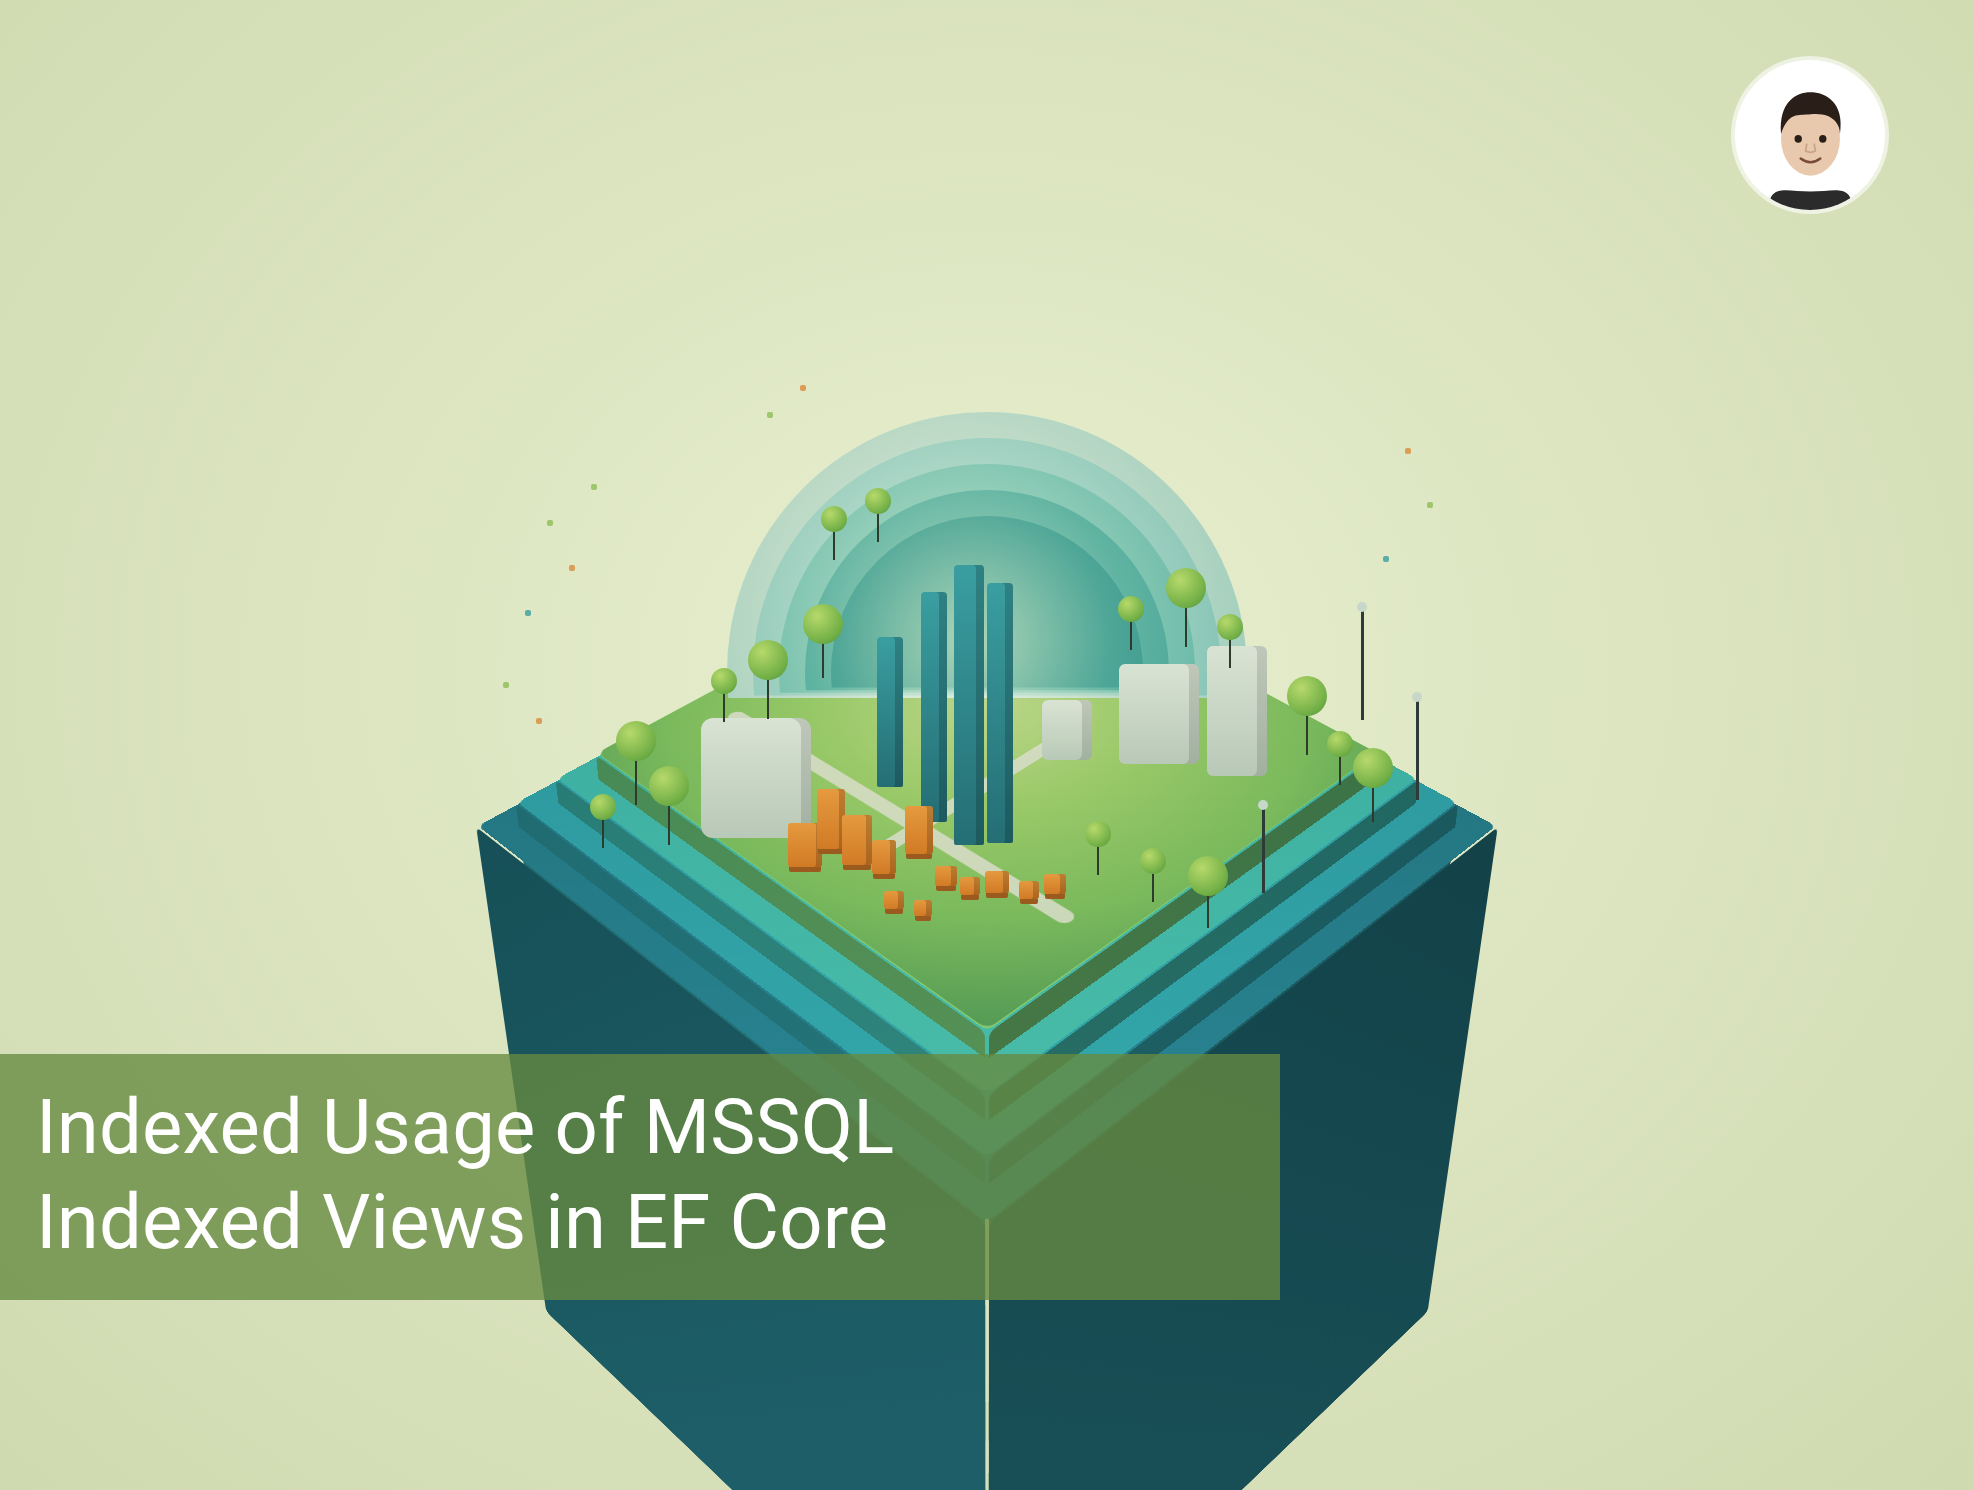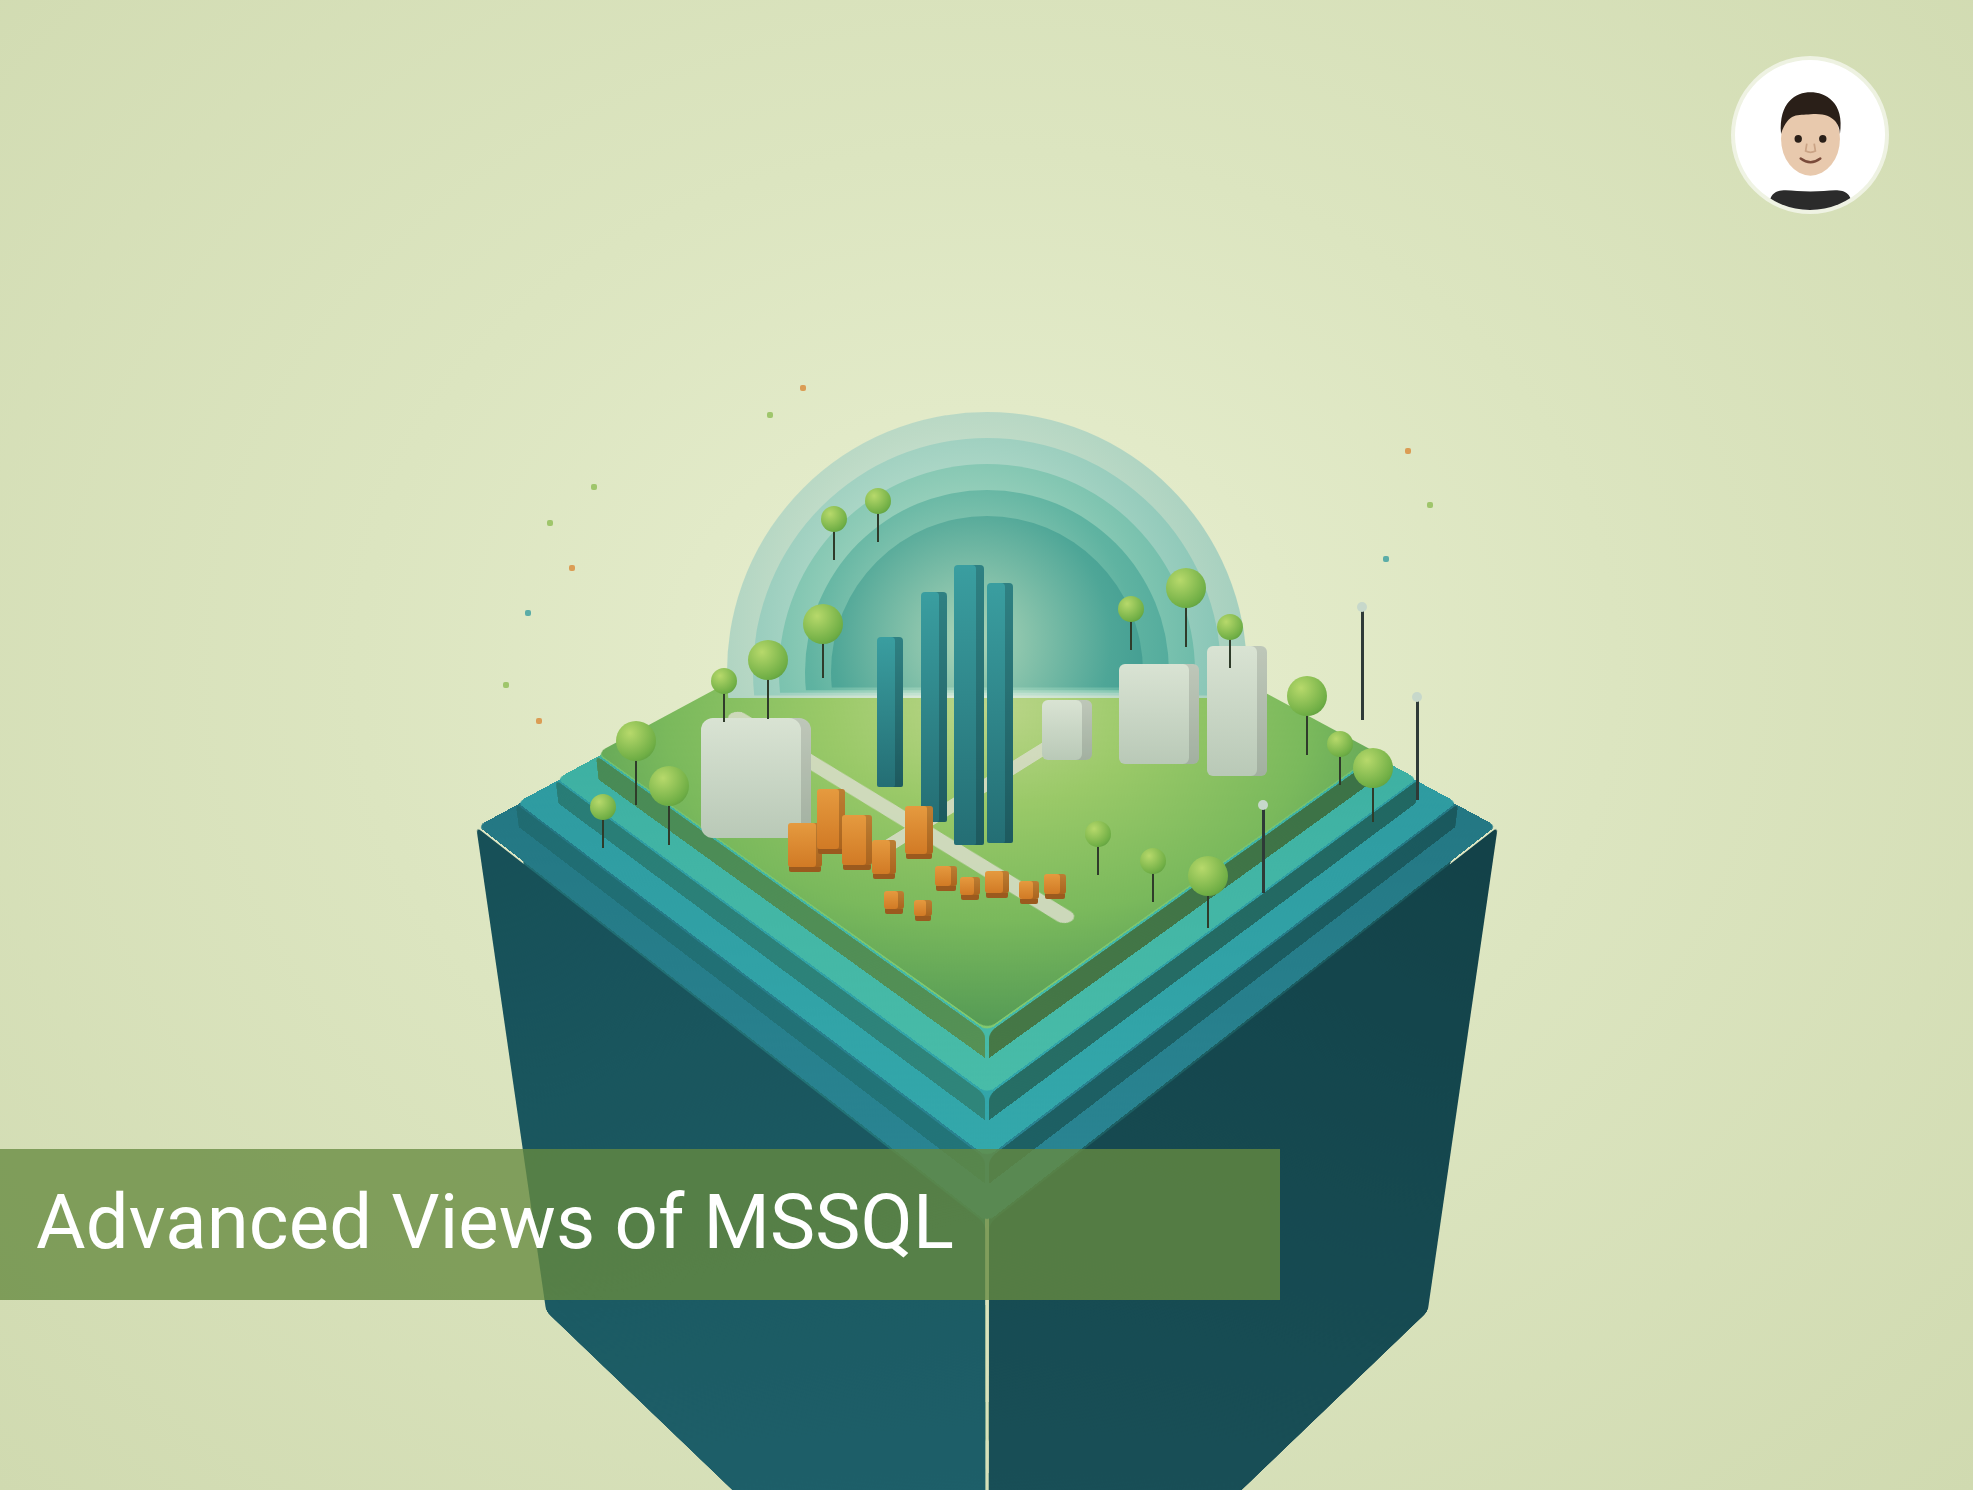--- a/index.html
+++ b/index.html
@@ -286,14 +286,15 @@
       <ellipse cx="60" cy="52" rx="3" ry="3.2" fill="#2a1f18"></ellipse>
       <path d="M42 68 Q50 74 58 68" stroke="#7a4b3a" stroke-width="2" fill="none" stroke-linecap="round"></path>
       <path d="M47 56 L46 62 Q50 64 54 62 L53 56" stroke="#caa385" stroke-width="1.4" fill="none"></path>
     </svg>
   </div>
   <div class="name">
   </div>
 </div>
 
 <div class="title-band">
-  <span>Advanced Views of MSSQL</span><br>
+  <span>Indexed Usage of MSSQL</span><br>
+  <span>Indexed Views in EF Core</span>
 </div>
 
 </body></html>

